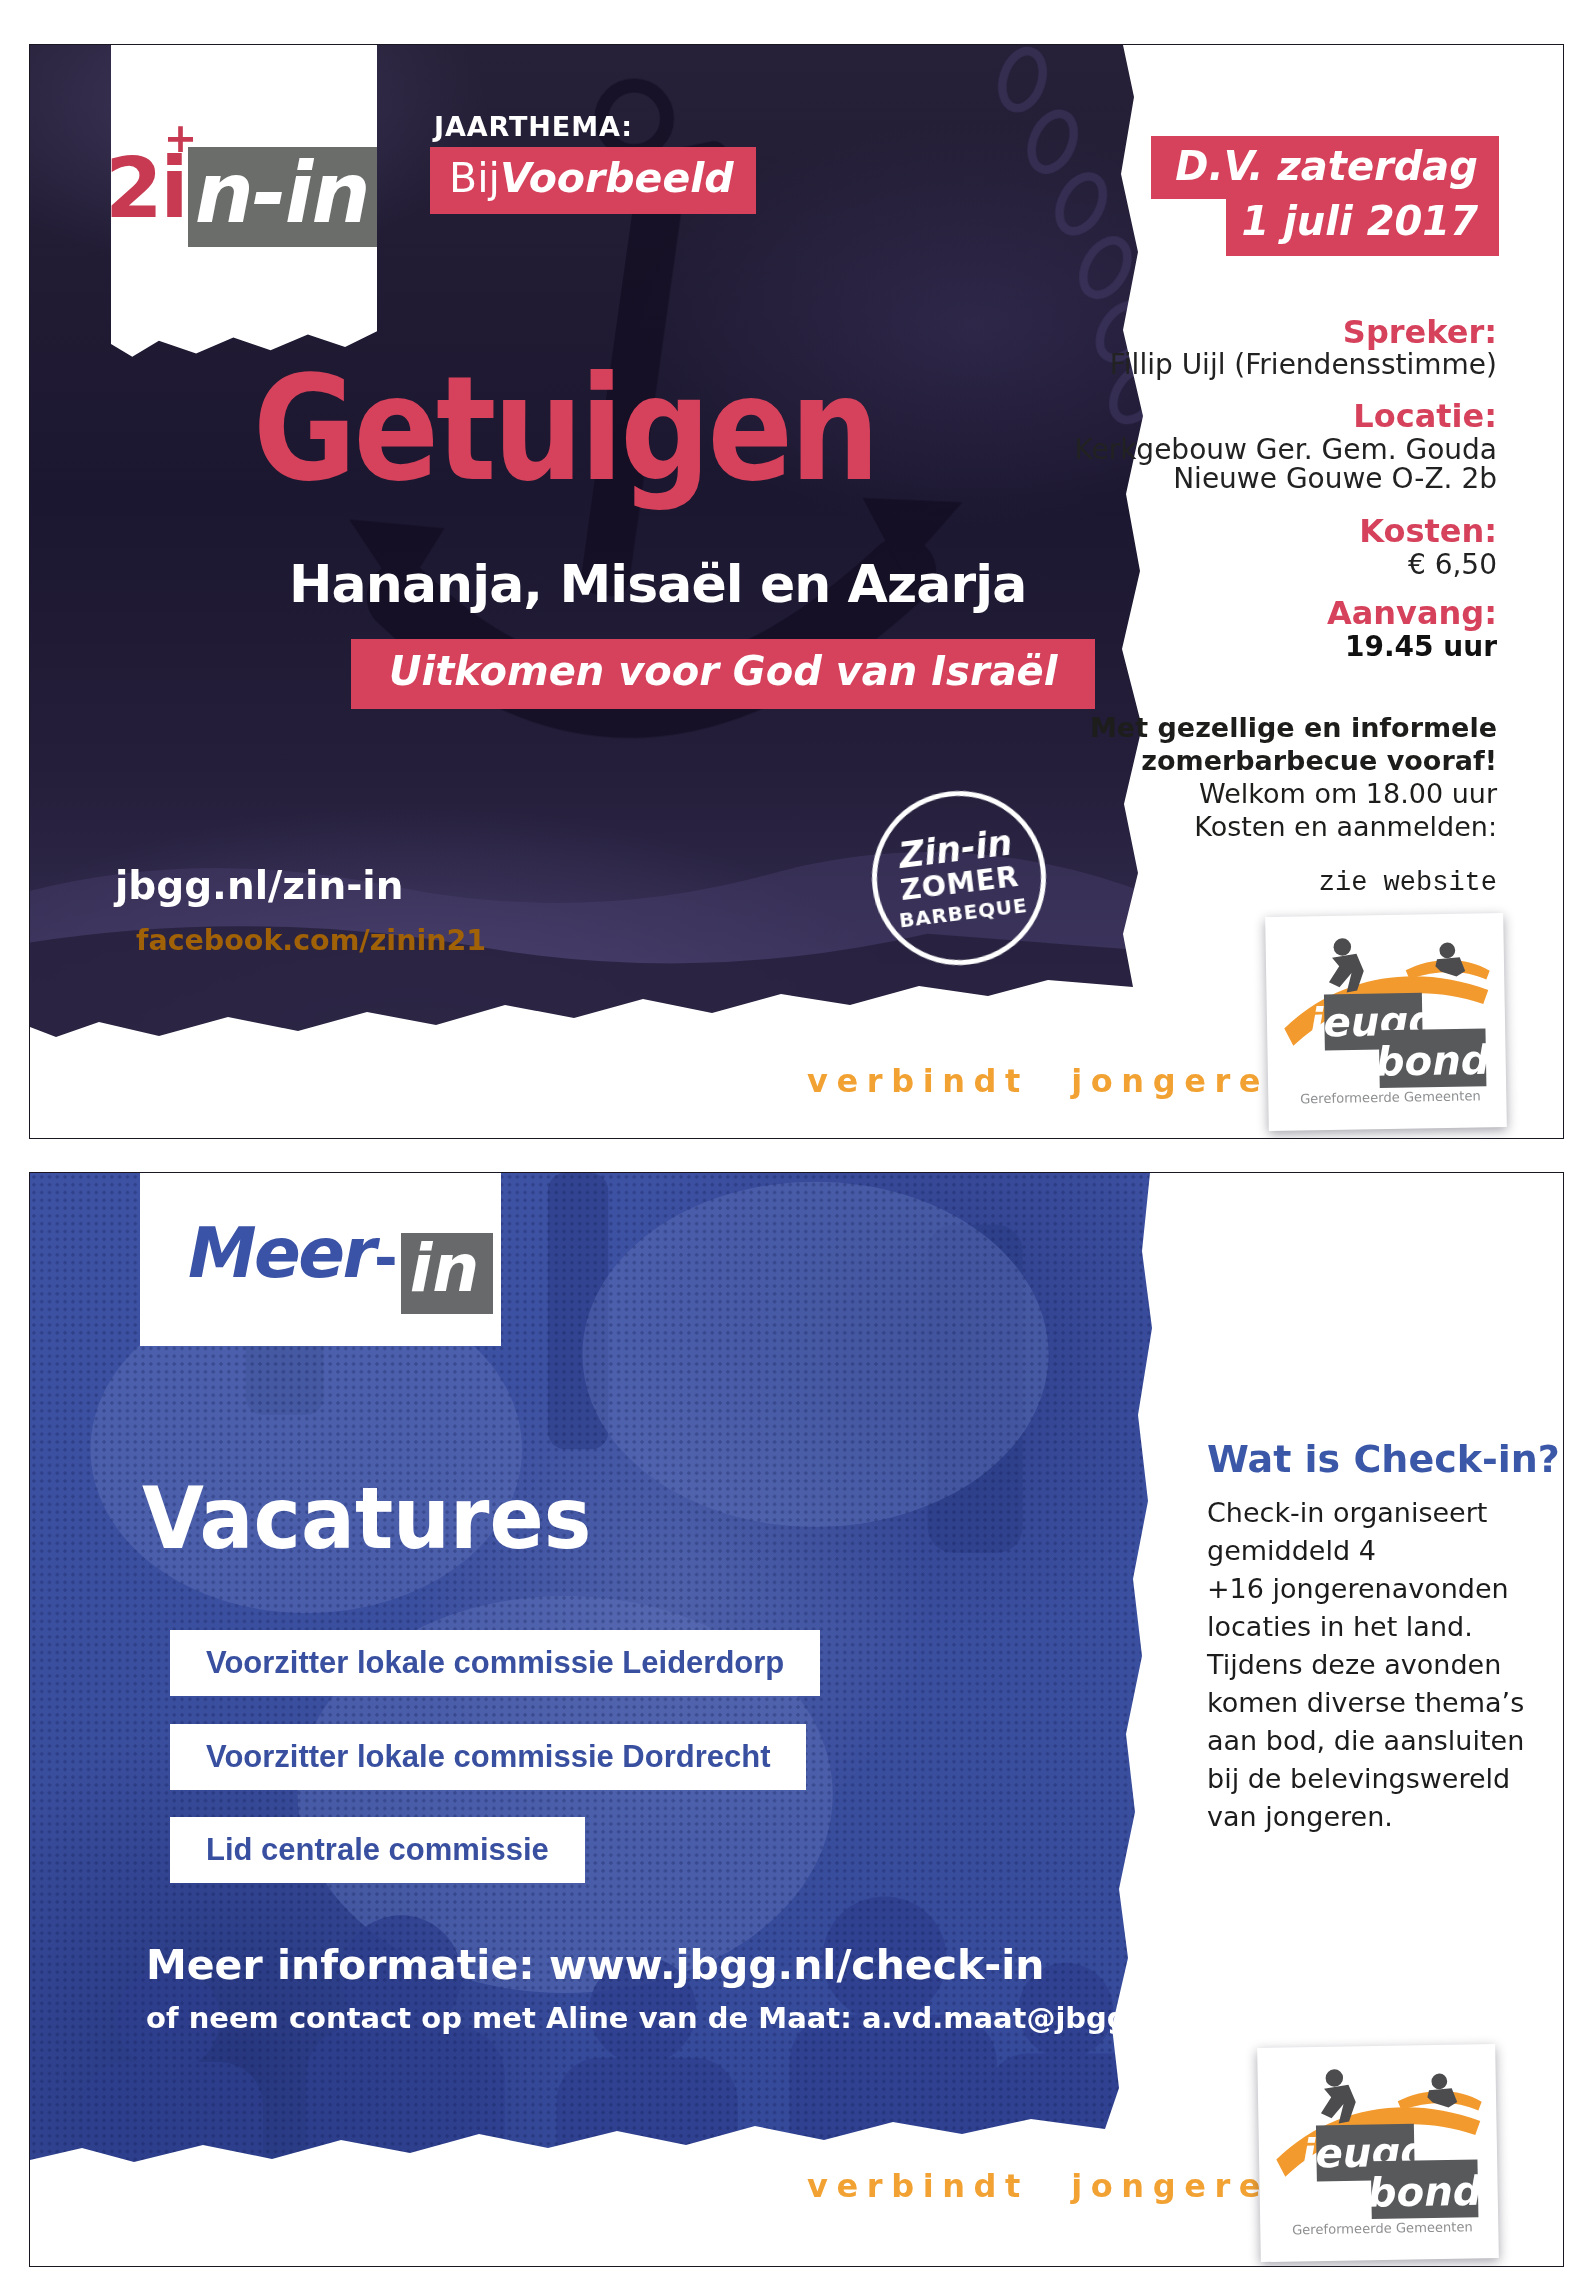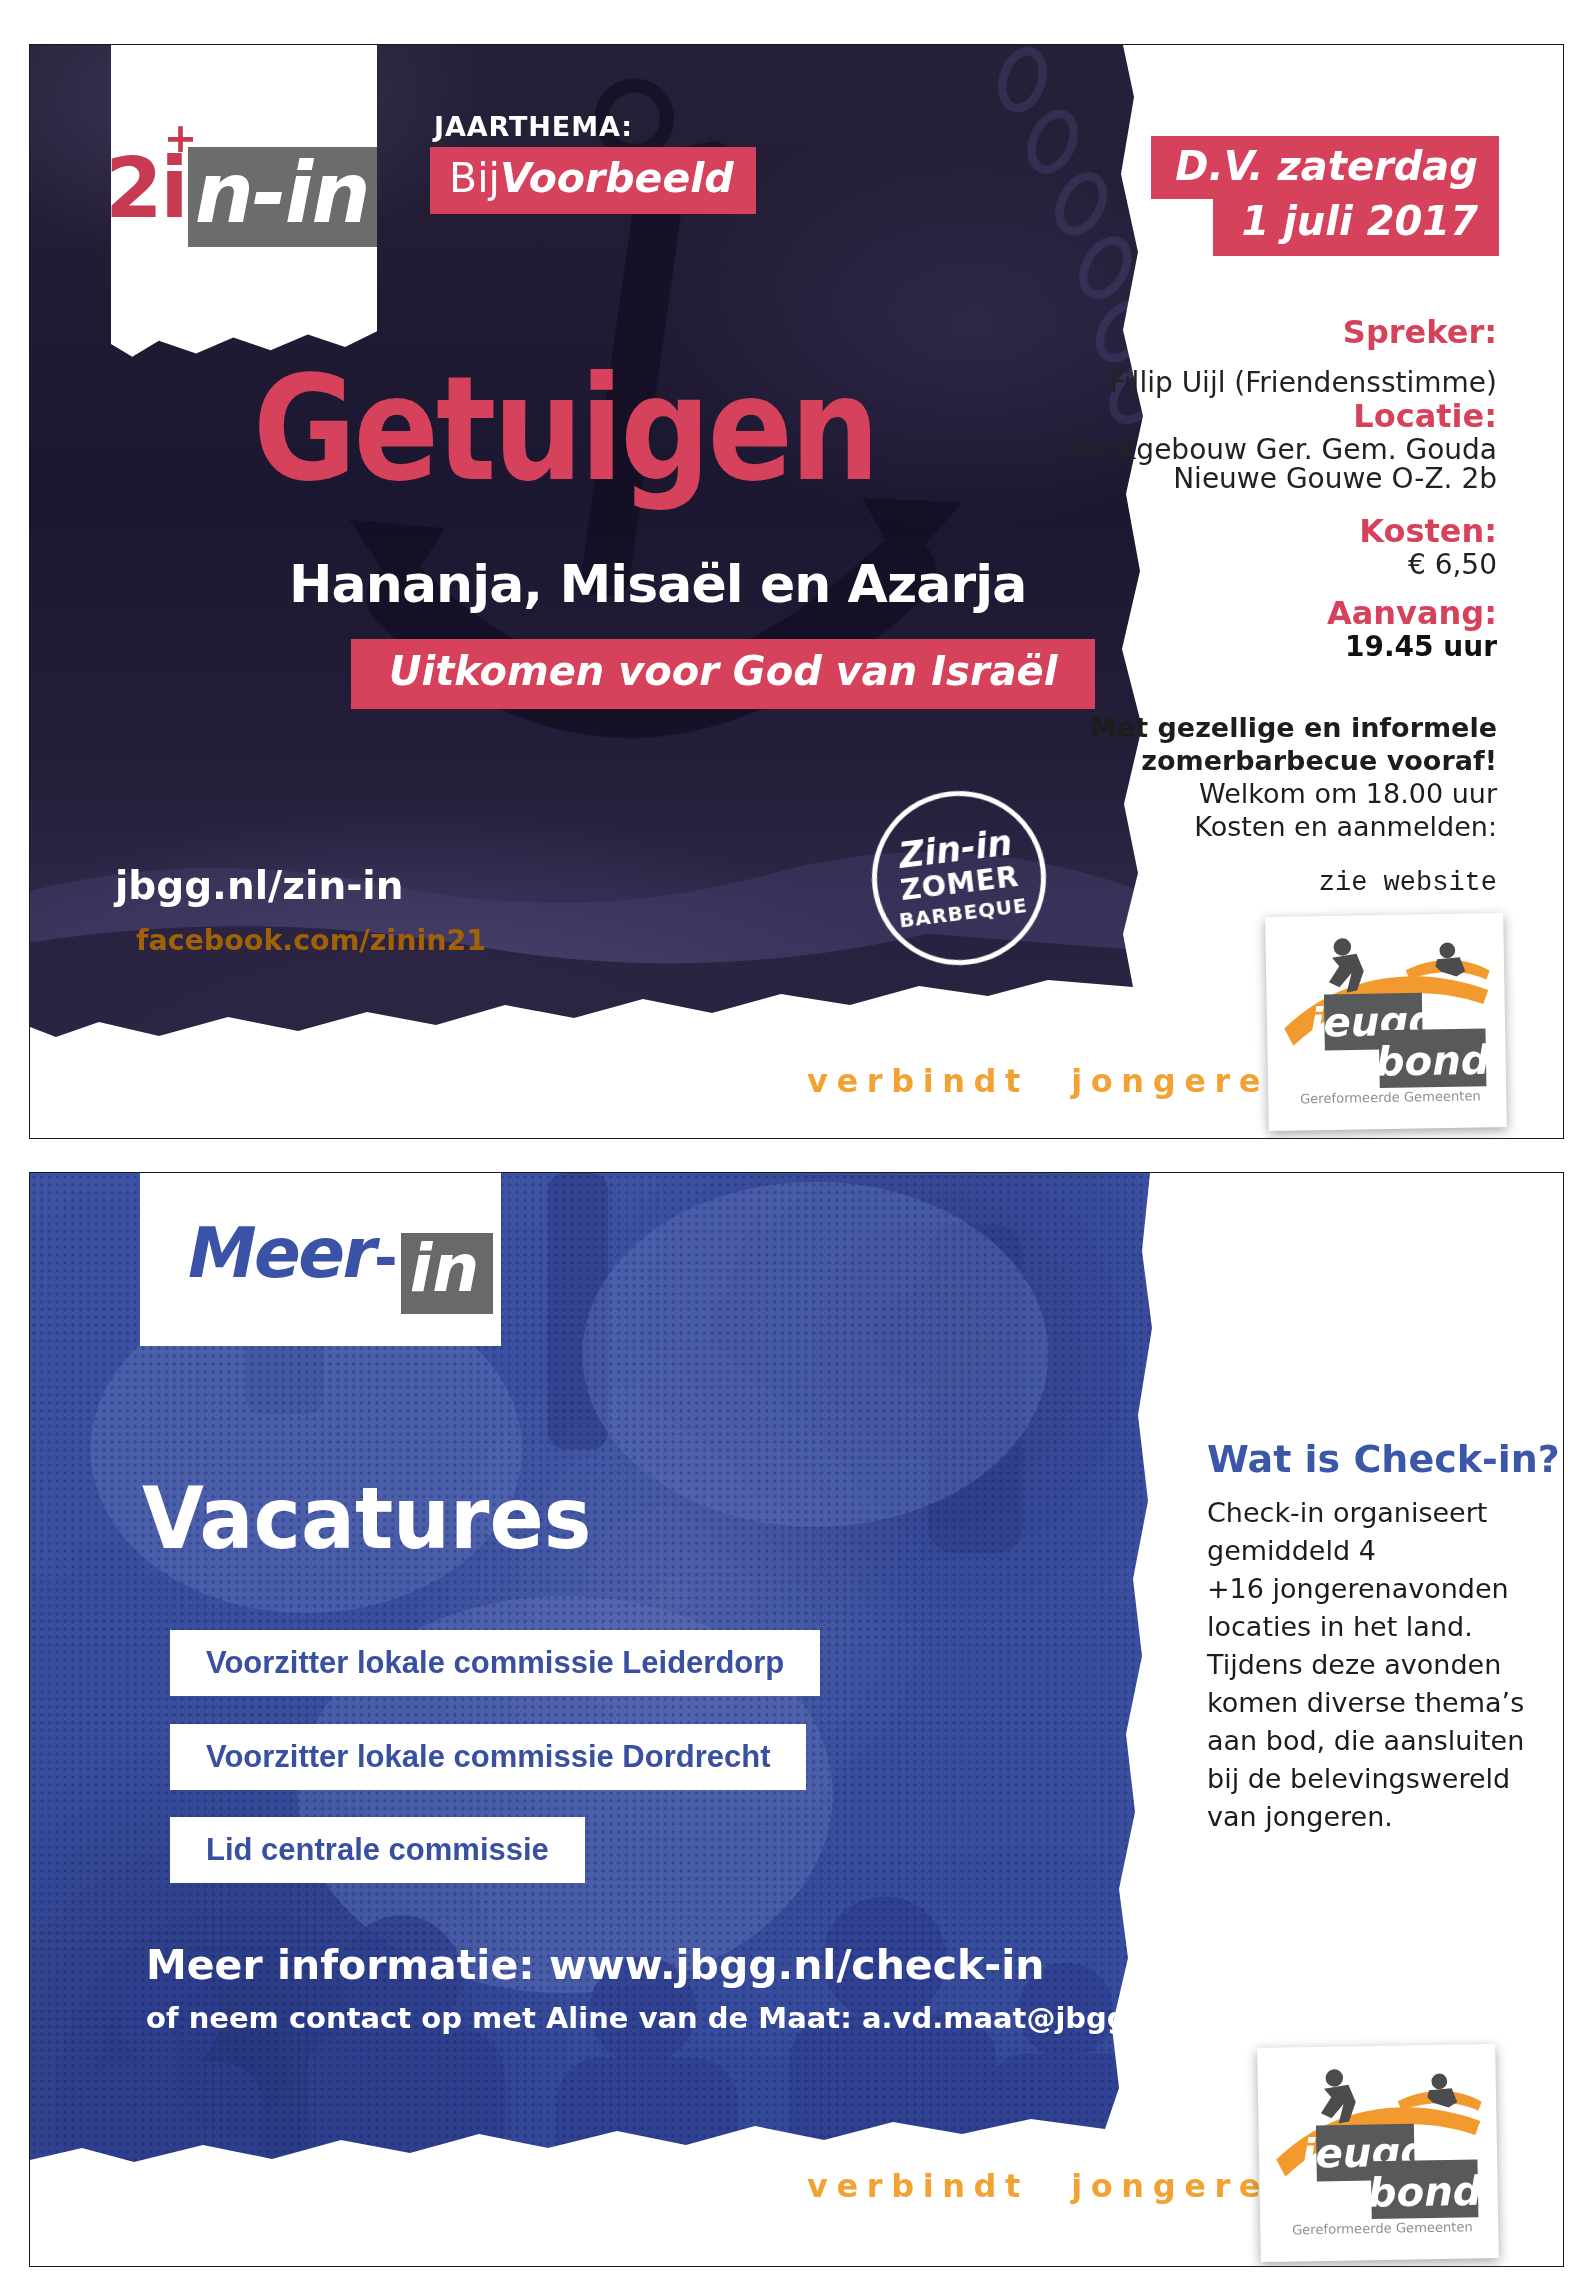--- a/index.html
+++ b/index.html
@@ -32,38 +32,38 @@
   .zinin-gray{background:#6a6d6a;color:#ffffff;font-style:italic;font-weight:800;font-size:83px;line-height:1.08;padding:1.7px 14px 8.6px 7px;margin-left:1.7px;letter-spacing:-1.7px;}
 
   .jaarthema-label{position:absolute;left:404px;top:66px;color:#ffffff;font-size:27px;font-weight:800;letter-spacing:0.9px;}
   .jaarthema-box{position:absolute;left:400px;top:102px;background:#d6415b;color:#ffffff;font-size:41px;padding:7px 22.4px 12px 19px;white-space:nowrap;}
   .jaarthema-box .bij{font-weight:400;}
   .jaarthema-box .voorbeeld{font-weight:800;font-style:italic;}
 
   .date-stack{position:absolute;right:64px;top:91px;text-align:right;}
   .date-line{display:inline-block;background:#d6415b;color:#ffffff;font-weight:800;font-style:italic;font-size:40px;white-space:nowrap;}
   .date-line1{padding:7px 21px 10.4px 24px;}
-  .date-line2{padding:0px 21px 12px 28px;margin-top:-1.7px;}
+  .date-line2{padding:0px 21px 12px 15px;margin-top:-1.7px;}
 
   .main-title{position:absolute;left:223px;top:311px;color:#d6415b;font-size:145px;font-weight:800;line-height:1;letter-spacing:-3.5px;transform:scaleX(.87);transform-origin:left top;white-space:nowrap;}
   .main-subtitle{position:absolute;left:259px;top:509px;color:#ffffff;font-size:52px;font-weight:800;letter-spacing:-0.9px;white-space:nowrap;}
   .tagline-band{position:absolute;left:321px;top:594px;background:#d6415b;color:#ffffff;font-size:40px;font-weight:800;font-style:italic;padding:8.6px 38px 15.5px 38px;white-space:nowrap;}
 
   .badge{position:absolute;left:842px;top:746px;width:164px;height:164px;border:5.2px solid #ffffff;border-radius:50%;transform:rotate(-7deg);display:flex;flex-direction:column;justify-content:center;align-items:center;color:#ffffff;}
   .badge-l1{font-size:35px;font-weight:800;font-style:italic;line-height:1.05;}
   .badge-l2{font-size:28.5px;font-weight:800;letter-spacing:0.9px;line-height:1.15;}
   .badge-l3{font-size:20px;font-weight:800;letter-spacing:0.9px;line-height:1.2;}
 
   .url-main{position:absolute;left:85px;top:818px;color:#ffffff;font-size:39px;font-weight:800;white-space:nowrap;}
   .url-facebook{position:absolute;left:85px;top:879px;color:#a16207;font-size:28.5px;font-weight:600;white-space:nowrap;margin-left:21px;}
 
   .info-col{position:absolute;right:66px;top:0;width:483px;text-align:right;}
   .info-label{position:absolute;right:0;color:#d6415b;font-size:32px;font-weight:800;white-space:nowrap;}
   .info-value{position:absolute;right:0;color:#222222;font-size:28px;line-height:29px;white-space:nowrap;}
-  .lbl-spreker{top:268px;} .val-spreker{top:323px;}
+  .lbl-spreker{top:268px;} .val-spreker{top:305px;}
   .lbl-locatie{top:352px;} .val-locatie1{top:390px;} .val-locatie2{top:419px;}
   .lbl-kosten{top:467px;}  .val-kosten{top:505px;}
   .lbl-aanvang{top:549px;} .val-aanvang{top:587px;font-weight:800;color:#111111;}
   .note-line{position:absolute;right:0;color:#1d1d1b;font-size:27px;line-height:33px;white-space:nowrap;}
   .note-bold{font-weight:800;}
   .nl1{top:666px;} .nl2{top:699px;} .nl3{top:732px;} .nl4{top:765px;} .nl5{top:822px;font-family:Liberation Mono, monospace;}
 
   .slogan{position:absolute;color:#f2a233;font-size:32px;font-weight:700;letter-spacing:8.6px;word-spacing:22.4px;white-space:nowrap;}
   .slogan-top{left:777px;top:1017px;}
   .slogan-bottom{left:777px;top:994px;}

